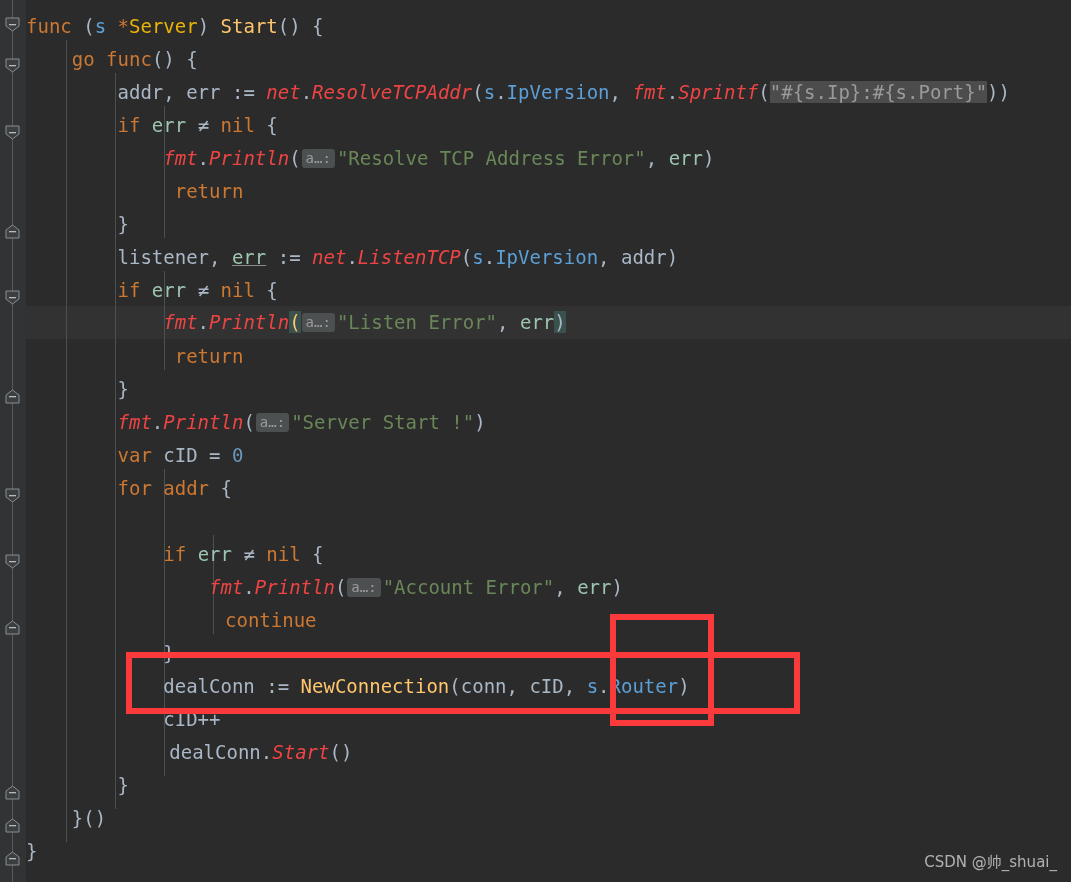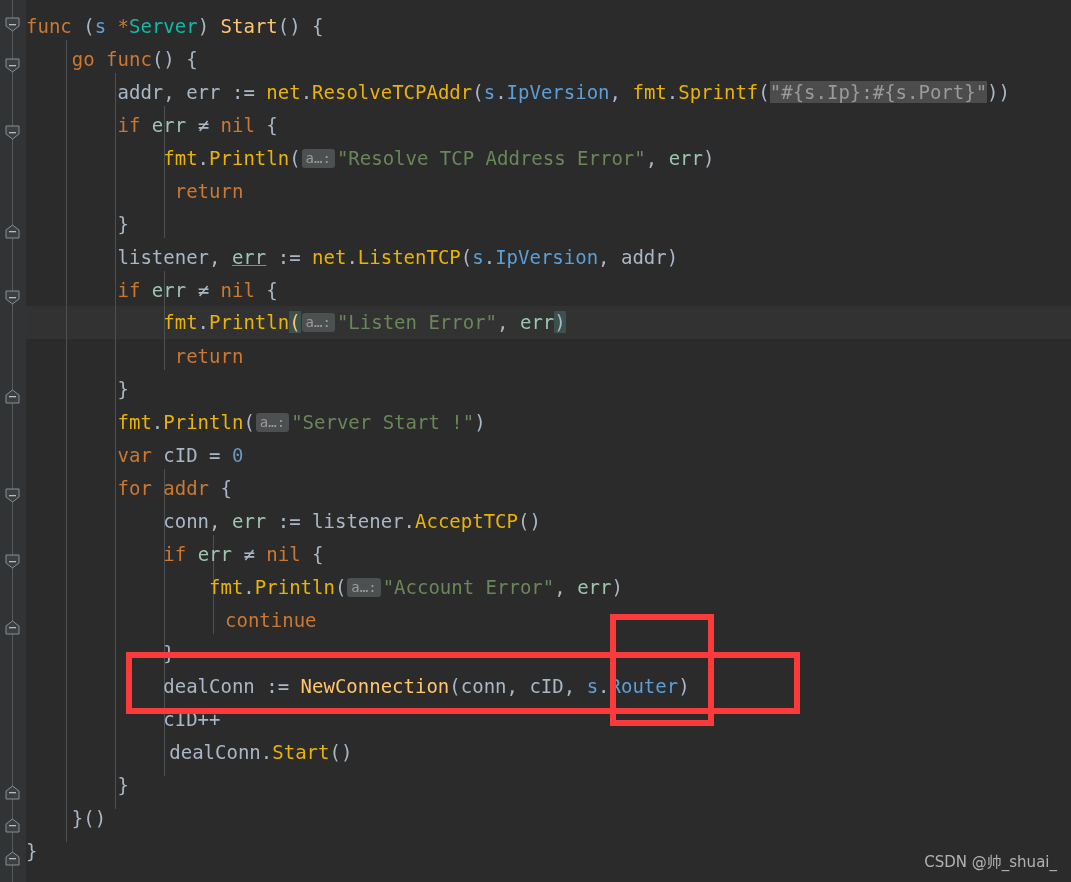--- a/index.html
+++ b/index.html
@@ -76,24 +76,24 @@
     position: absolute;
     width: 1px;
     background: #4b5052;
     z-index: 0;
   }
 
   
   .kw    { color: #cc7832; }            
   .fn    { color: #ffc66d; }            
   .ident { color: #a9b7c6; }            
-  .typ   { color: #14b8a6; }
+  .typ   { color: #eab308; }
   .str   { color: #6a8759; }            
   .num   { color: #6897bb; }            
-  .pkg   { color: #eab308; }
+  .pkg   { color: #ef4444; font-style: italic; }
   .prop  { color: #5c9fd6; }            
   .punct { color: #a9b7c6; }
   .op    { color: #a9b7c6; }
   .errv  { color: #9cc6b0; }
   .under { text-decoration: underline; text-decoration-color:#8a8a8a; }
 
   
   .hint {
     background: #4d5051;
     color: #9b9b9b;
@@ -259,21 +259,20 @@
     <div class="line" style="top:340px; left:0px;"><span class="punct">             </span><span class="kw">return</span></div>
 
     <div class="line" style="top:373px; left:0px;"><span class="punct">        }</span></div>
 
     <div class="line" style="top:406px; left:0px;"><span class="punct">        </span><span class="pkg">fmt</span><span class="punct">.</span><span class="pkg">Println</span><span class="punct">(</span><span class="hint">a…:</span><span class="str">"Server Start !"</span><span class="punct">)</span></div>
 
     <div class="line" style="top:439px; left:0px;"><span class="punct">        </span><span class="kw">var</span> <span class="ident">cID</span> <span class="op">=</span> <span class="num">0</span></div>
 
     <div class="line" style="top:472px; left:0px;"><span class="punct">        </span><span class="kw">for</span> <span class="kw">addr</span> <span class="punct">{</span></div>
 
-    <div class="line" style="top:505px; left:0px;"><span class="punct">            </span><span class="ident">conn</span><span class="punct">, </span><span class="errv">err</span> <span class="op">:=</span> <span class="ident">listener</span><span class="punct">.</span><span class="pkg">AcceptTCP</span><span class="punct">()</span></div>
 
     <div class="line" style="top:538px; left:0px;"><span class="punct">            </span><span class="kw">if</span> <span class="errv">err</span> <span class="punct">≠</span> <span class="kw">nil</span> <span class="punct">{</span></div>
 
     <div class="line" style="top:571px; left:0px;"><span class="punct">                </span><span class="pkg">fmt</span><span class="punct">.</span><span class="pkg">Println</span><span class="punct">(</span><span class="hint">a…:</span><span class="str">"Account Error"</span><span class="punct">, </span><span class="errv">err</span><span class="punct">)</span></div>
 
     <div class="line" style="top:604px; left:16px;"><span class="punct">                </span><span class="kw">continue</span></div>
 
     <div class="line" style="top:637px; left:0px;"><span class="punct">            }</span></div>
 
     <div class="line" style="top:670px; left:0px;"><span class="punct">            </span><span class="ident">dealConn</span> <span class="op">:=</span> <span class="fn">NewConnection</span><span class="punct">(</span><span class="ident">conn</span><span class="punct">, </span><span class="ident">cID</span><span class="punct">, </span><span class="prop">s</span><span class="punct">.</span><span class="prop">Router</span><span class="punct">)</span></div>

